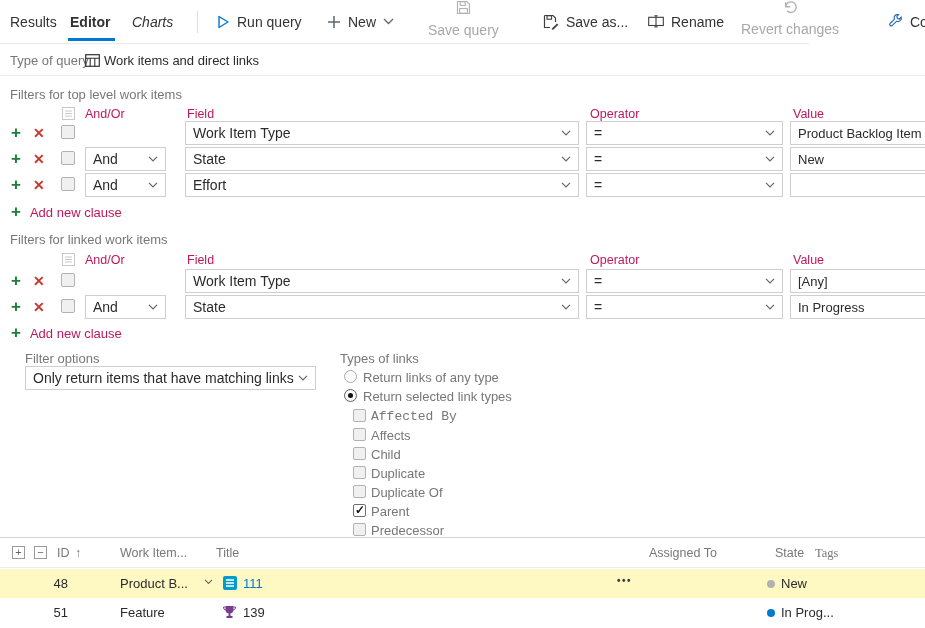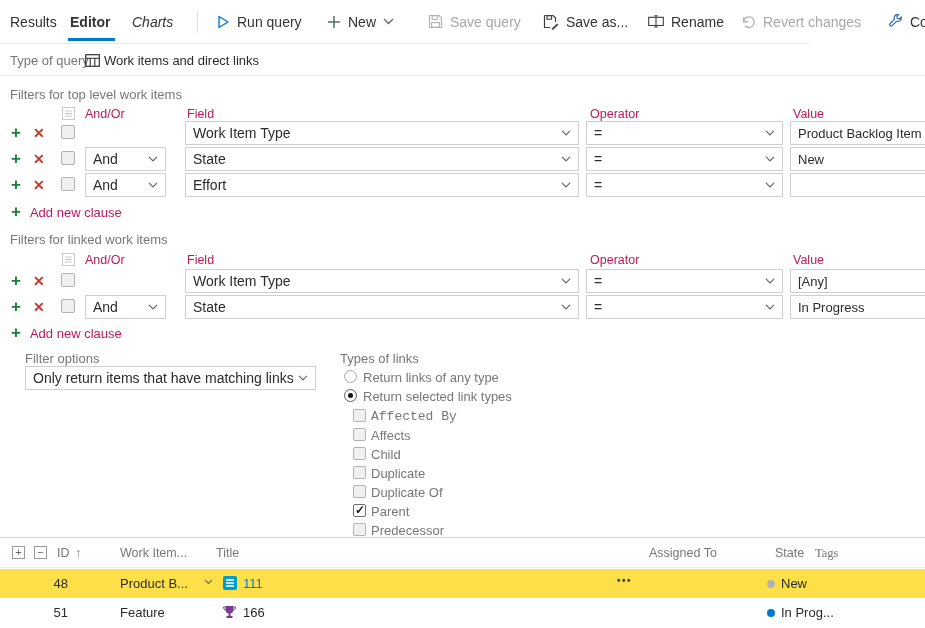--- a/index.html
+++ b/index.html
@@ -8,21 +8,21 @@
   #app { position:relative; width:925px; height:628px; background:#fff; overflow:hidden; font-size:13px; }
   .abs { position:absolute; }
 
   
   .toolbar { left:0; top:0; width:809px; height:44px; border-bottom:1px solid #eaeaea; }
   .titem { position:absolute; top:0; height:43px; display:flex; align-items:center; gap:7px; font-size:14px; white-space:nowrap; cursor:pointer; }
   .tab { color:#333; }
   .tab.active { font-weight:bold; }
   .tab-underline { position:absolute; left:68px; top:38px; width:47px; height:3px; background:#0078d4; }
   .vsep { position:absolute; left:197px; top:11px; width:1px; height:22px; background:#ddd; }
-  .disabled { color:#a8a8a8 !important; cursor:default; }
+  .disabled { color:#a8a8a8 !important; cursor:default;flex-direction:column; }
   .icon { display:inline-flex; align-items:center; }
 
   
   .qtype-row { left:0; top:45px; width:925px; height:31px; border-bottom:1px solid #ececec; }
   .lbl { color:#777; }
   .qtype-lbl { position:absolute; left:10px; top:8px; font-size:13px; }
   .qtype-icon { position:absolute; left:85px; top:9px; }
   .qtype-val { position:absolute; left:104px; top:8px; color:#2b2b2b; font-size:13px; }
 
   
@@ -58,21 +58,21 @@
   .radio.on::after { content:""; position:absolute; left:3px; top:3px; width:5px; height:5px; border-radius:50%; background:#111; }
   .ltype-lbl { position:absolute; font-size:13px; color:#777; white-space:nowrap; cursor:pointer; }
 
   
   .divider { left:0; top:537px; width:925px; height:1px; background:#d4d4d4; }
   .ghdr { left:0; top:538px; width:925px; height:30px; border-bottom:1px solid #ededed; font-size:12.5px; color:#777; }
   .ghdr > * { position:absolute; top:8px; }
   .boxbtn { width:13px; height:13px; border:1px solid #9a9a9a; color:#666; font-size:11px; line-height:11px; text-align:center; cursor:pointer; background:#fff; }
   .grow { left:0; width:925px; height:29px; font-size:13px; }
   .grow > * { position:absolute; }
-  .grow.selected { background:#fde047; }
+  .grow.selected { background:#fef9c3; }
   .idcell { left:28px; width:40px; text-align:right; top:7px; color:#2b2b2b; }
   .witcell { left:120px; top:7px; color:#2b2b2b; }
   .titlelink { left:243px; top:7px; color:#0078d4; cursor:pointer; }
   .titleplain { left:243px; top:7px; color:#2b2b2b; }
   .dots { left:617px; top:6px; color:#3c3c3c; font-size:10px; font-weight:700; letter-spacing:1.5px; cursor:pointer; }
   .statedot { left:767px; top:11px; width:8px; height:8px; border-radius:50%; }
   .dot-gray { background:#b2b2b2; }
   .dot-blue { background:#007acc; }
   .statetxt { left:781px; top:7px; color:#2b2b2b; }
 </style>
@@ -446,18 +446,18 @@
     <span class="idcell">51</span>
     <span class="witcell">Feature</span>
     <span class="icon" style="left:222px; top:7px;">
       <svg width="15" height="14" viewBox="0 0 15 14">
           <path d="M3.5 1 h8 v3.4 a4 4 0 0 1 -8 0 Z" fill="#773b93"></path>
           <path d="M3.5 2 H1.6 a2.4 2.4 0 0 0 2.4 2.9 M11.5 2 h1.9 a2.4 2.4 0 0 1 -2.4 2.9" fill="none" stroke="#773b93" stroke-width="1"></path>
           <rect x="6.5" y="8.2" width="2" height="2.8" fill="#773b93"></rect>
           <rect x="4.5" y="11" width="6" height="2" fill="#773b93"></rect>
         </svg>
     </span>
-    <span class="titleplain">166</span>
+    <span class="titleplain">139</span>
     <span class="statedot dot-blue"></span>
     <span class="statetxt">In Prog...</span>
   </div>
 
 </div>
 
 </body></html>

